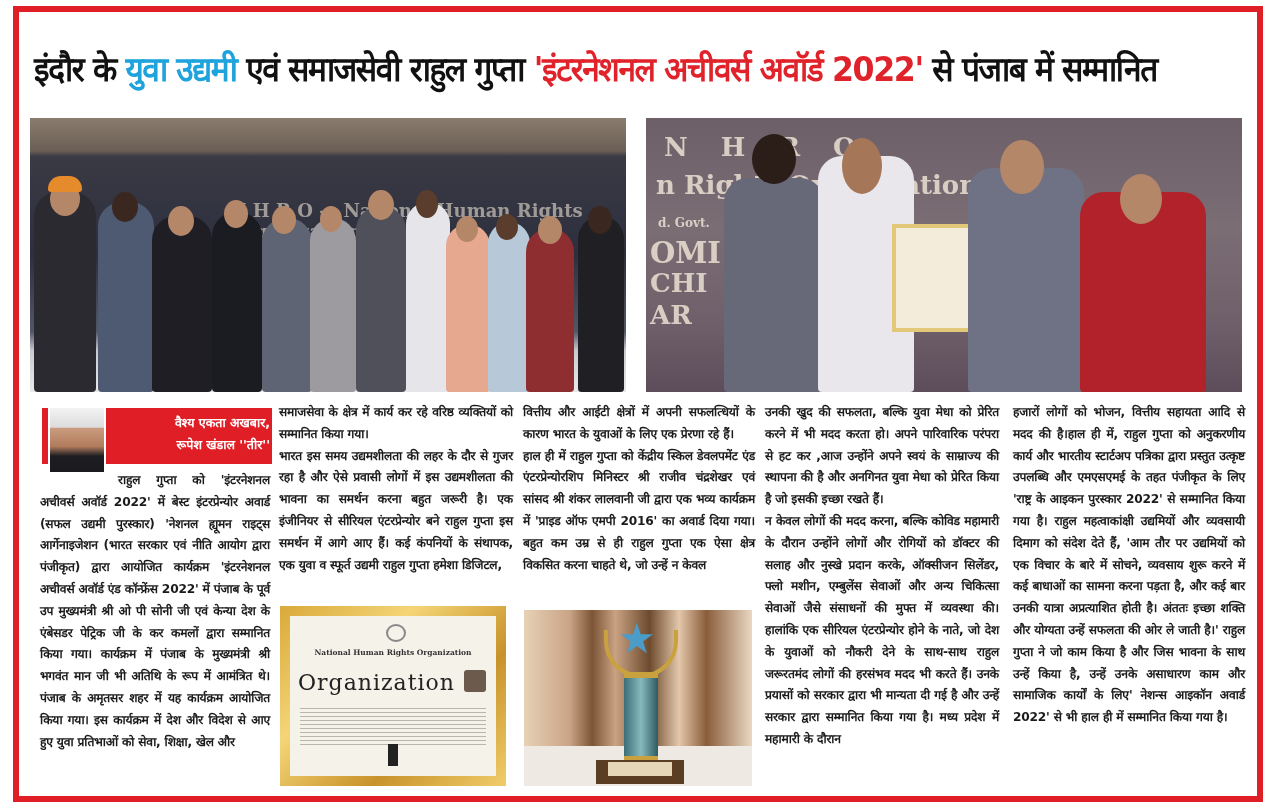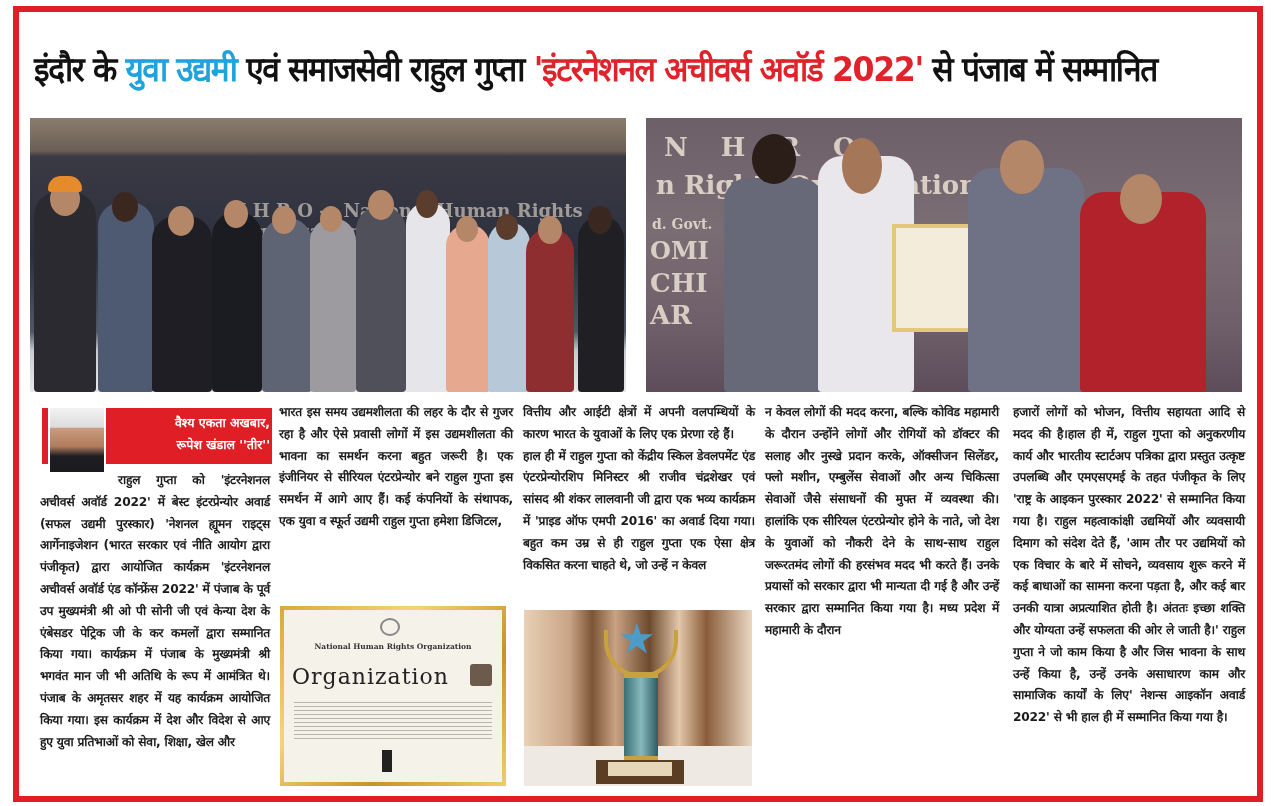--- a/index.html
+++ b/index.html
@@ -49,21 +49,21 @@
   .col p { margin: 0; }
   .c1 { left: 40px; top: 470px; width: 230px; text-indent: 78px; }
   .c2 { left: 279px; top: 402px; width: 234px; }
   .c3 { left: 523px; top: 402px; width: 232px; }
   .c4 { left: 765px; top: 402px; width: 234px; }
   .c5 { left: 1013px; top: 402px; width: 232px; }
 
   .cert {
     position: absolute; left: 280px; top: 606px; width: 226px; height: 180px;
     background: linear-gradient(135deg, #d9a93a, #f4d576, #c8922a, #f0cd6a);
-    padding: 4px;
+    padding: 10px;
   }
   .cert-inner { width: 100%; height: 100%; background: #f5f2ea; position: relative; overflow: hidden; }
   .cert-org { position: absolute; left: 0; right: 0; top: 32px; text-align: center; font-family: "DejaVu Serif", serif; font-size: 7.5px; font-weight: bold; color: #333; }
   .cert-title { position: absolute; left: 8px; top: 54px; font-family: "DejaVu Serif", serif; font-size: 22px; color: #222; letter-spacing: 1px; }
   .cert-lines { position: absolute; left: 10px; right: 10px; top: 92px; height: 40px;
     background: repeating-linear-gradient(180deg, #b9b6ad 0 1px, transparent 1px 4px); }
   .cert-photo { position: absolute; right: 10px; top: 54px; width: 22px; height: 22px; background: #6c5a4c; border-radius: 3px; }
 
   .trophy-photo {
     position: absolute; left: 524px; top: 610px; width: 228px; height: 176px;
@@ -109,22 +109,22 @@
   <div class="head" style="left:466px;top:96px;width:22px;height:26px;background:#5a3d2c;"></div>
   <div class="person" style="left:496px;width:48px;height:164px;background:#8e2e30;"></div>
   <div class="head" style="left:508px;top:98px;width:24px;height:28px;"></div>
   <div class="person" style="left:548px;width:46px;height:176px;background:#1f1f24;"></div>
   <div class="head" style="left:558px;top:88px;width:24px;height:28px;background:#3a2820;"></div>
 </div>
 
 <div class="photo photo-award" title="Rahul Gupta receiving certificate and trophy">
   <div class="stage-text" style="left:18px;top:14px;font-size:26px;letter-spacing:12px;">N H R O</div>
   <div class="stage-text" style="left:10px;top:52px;font-size:26px;">n Rights Organization</div>
-  <div class="stage-text" style="left:6px;top:98px;font-size:14px;">d. Govt.</div>
-  <div class="stage-text" style="left:4px;top:118px;font-size:24px;">OMI</div>
+  <div class="stage-text" style="left:12px;top:98px;font-size:12px;">d. Govt.</div>
+  <div class="stage-text" style="left:4px;top:118px;font-size:29px;">OMI</div>
   <div class="stage-text" style="left:4px;top:150px;font-size:26px;text-align:center;">CHI</div>
   <div class="stage-text" style="left:4px;top:182px;font-size:26px;">AR</div>
   <div class="person" style="left:78px;width:100px;height:214px;background:#676878;"></div>
   <div class="head" style="left:106px;top:16px;width:44px;height:50px;background:#2b1d18;"></div>
   <div class="person" style="left:172px;width:96px;height:236px;background:#e9e7ec;"></div>
   <div class="head" style="left:196px;top:20px;width:40px;height:56px;background:#a57658;"></div>
   <div style="position:absolute;left:246px;top:106px;width:84px;height:108px;background:#e3c87a;padding:4px;">
       <div style="width:100%;height:100%;background:#f3ecdb;"></div>
     </div>
   <div class="person" style="left:322px;width:116px;height:224px;background:#6f7185;"></div>
@@ -137,27 +137,29 @@
 <div class="byline-photo"></div>
 <div class="byline-text">
   <div>वैश्य एकता अखबार,</div>
   <div>रूपेश खंडाल ''तीर''</div>
 </div>
 
 <div class="col c1">
   <p>राहुल गुप्ता को 'इंटरनेशनल अचीवर्स अवॉर्ड 2022' में बेस्ट इंटरप्रेन्योर अवार्ड (सफल उद्यमी पुरस्कार) 'नेशनल ह्यूमन राइट्स आर्गेनाइजेशन (भारत सरकार एवं नीति आयोग द्वारा पंजीकृत) द्वारा आयोजित कार्यक्रम 'इंटरनेशनल अचीवर्स अवॉर्ड एंड कॉन्फ्रेंस 2022' में पंजाब के पूर्व उप मुख्यमंत्री श्री ओ पी सोनी जी एवं केन्या देश के एंबेसडर पेट्रिक जी के कर कमलों द्वारा सम्मानित किया गया। कार्यक्रम में पंजाब के मुख्यमंत्री श्री भगवंत मान जी भी अतिथि के रूप में आमंत्रित थे। पंजाब के अमृतसर शहर में यह कार्यक्रम आयोजित किया गया। इस कार्यक्रम में देश और विदेश से आए हुए युवा प्रतिभाओं को सेवा, शिक्षा, खेल और</p>
 </div>
 <div class="col c2">
+  <p>समाजसेवा के क्षेत्र में कार्य कर रहे वरिष्ठ व्यक्तियों को सम्मानित किया गया।</p>
   <p>भारत इस समय उद्यमशीलता की लहर के दौर से गुजर रहा है और ऐसे प्रवासी लोगों में इस उद्यमशीलता की भावना का समर्थन करना बहुत जरूरी है। एक इंजीनियर से सीरियल एंटरप्रेन्योर बने राहुल गुप्ता इस समर्थन में आगे आए हैं। कई कंपनियों के संथापक, एक युवा व स्फूर्त उद्यमी राहुल गुप्ता हमेशा डिजिटल,</p>
 </div>
 <div class="col c3">
-  <p>वित्तीय और आईटी क्षेत्रों में अपनी वलपम्धियों के कारण भारत के युवाओं के लिए एक प्रेरणा रहे हैं।</p>
+  <p>वित्तीय और आईटी क्षेत्रों में अपनी सफलत्धियों के कारण भारत के युवाओं के लिए एक प्रेरणा रहे हैं।</p>
   <p>हाल ही में राहुल गुप्ता को केंद्रीय स्किल डेवलपमेंट एंड एंटरप्रेन्योरशिप मिनिस्टर श्री राजीव चंद्रशेखर एवं सांसद श्री शंकर लालवानी जी द्वारा एक भव्य कार्यक्रम में 'प्राइड ऑफ एमपी 2016' का अवार्ड दिया गया। बहुत कम उम्र से ही राहुल गुप्ता एक ऐसा क्षेत्र विकसित करना चाहते थे, जो उन्हें न केवल</p>
 </div>
 <div class="col c4">
+  <p>उनकी खुद की सफलता, बल्कि युवा मेधा को प्रेरित करने में भी मदद करता हो। अपने पारिवारिक परंपरा से हट कर ,आज उन्होंने अपने स्वयं के साम्राज्य की स्थापना की है और अनगिनत युवा मेधा को प्रेरित किया है जो इसकी इच्छा रखते हैं।</p>
   <p>न केवल लोगों की मदद करना, बल्कि कोविड महामारी के दौरान उन्होंने लोगों और रोगियों को डॉक्टर की सलाह और नुस्खे प्रदान करके, ऑक्सीजन सिलेंडर, फ्लो मशीन, एम्बुलेंस सेवाओं और अन्य चिकित्सा सेवाओं जैसे संसाधनों की मुफ्त में व्यवस्था की। हालांकि एक सीरियल एंटरप्रेन्योर होने के नाते, जो देश के युवाओं को नौकरी देने के साथ-साथ राहुल जरूरतमंद लोगों की हरसंभव मदद भी करते हैं। उनके प्रयासों को सरकार द्वारा भी मान्यता दी गई है और उन्हें सरकार द्वारा सम्मानित किया गया है। मध्य प्रदेश में महामारी के दौरान</p>
 </div>
 <div class="col c5">
   <p>हजारों लोगों को भोजन, वित्तीय सहायता आदि से मदद की है।हाल ही में, राहुल गुप्ता को अनुकरणीय कार्य और भारतीय स्टार्टअप पत्रिका द्वारा प्रस्तुत उत्कृष्ट उपलब्धि और एमएसएमई के तहत पंजीकृत के लिए 'राष्ट्र के आइकन पुरस्कार 2022' से सम्मानित किया गया है। राहुल महत्वाकांक्षी उद्यमियों और व्यवसायी दिमाग को संदेश देते हैं, 'आम तौर पर उद्यमियों को एक विचार के बारे में सोचने, व्यवसाय शुरू करने में कई बाधाओं का सामना करना पड़ता है, और कई बार उनकी यात्रा अप्रत्याशित होती है। अंततः इच्छा शक्ति और योग्यता उन्हें सफलता की ओर ले जाती है।' राहुल गुप्ता ने जो काम किया है और जिस भावना के साथ उन्हें किया है, उन्हें उनके असाधारण काम और सामाजिक कार्यों के लिए' नेशन्स आइकॉन अवार्ड 2022' से भी हाल ही में सम्मानित किया गया है।</p>
 </div>
 
 <div class="cert">
   <div class="cert-inner">
     <div style="position:absolute;left:96px;top:8px;width:20px;height:18px;border:2px solid #888;border-radius:50%;"></div>
     <div class="cert-org">National Human Rights Organization</div>

